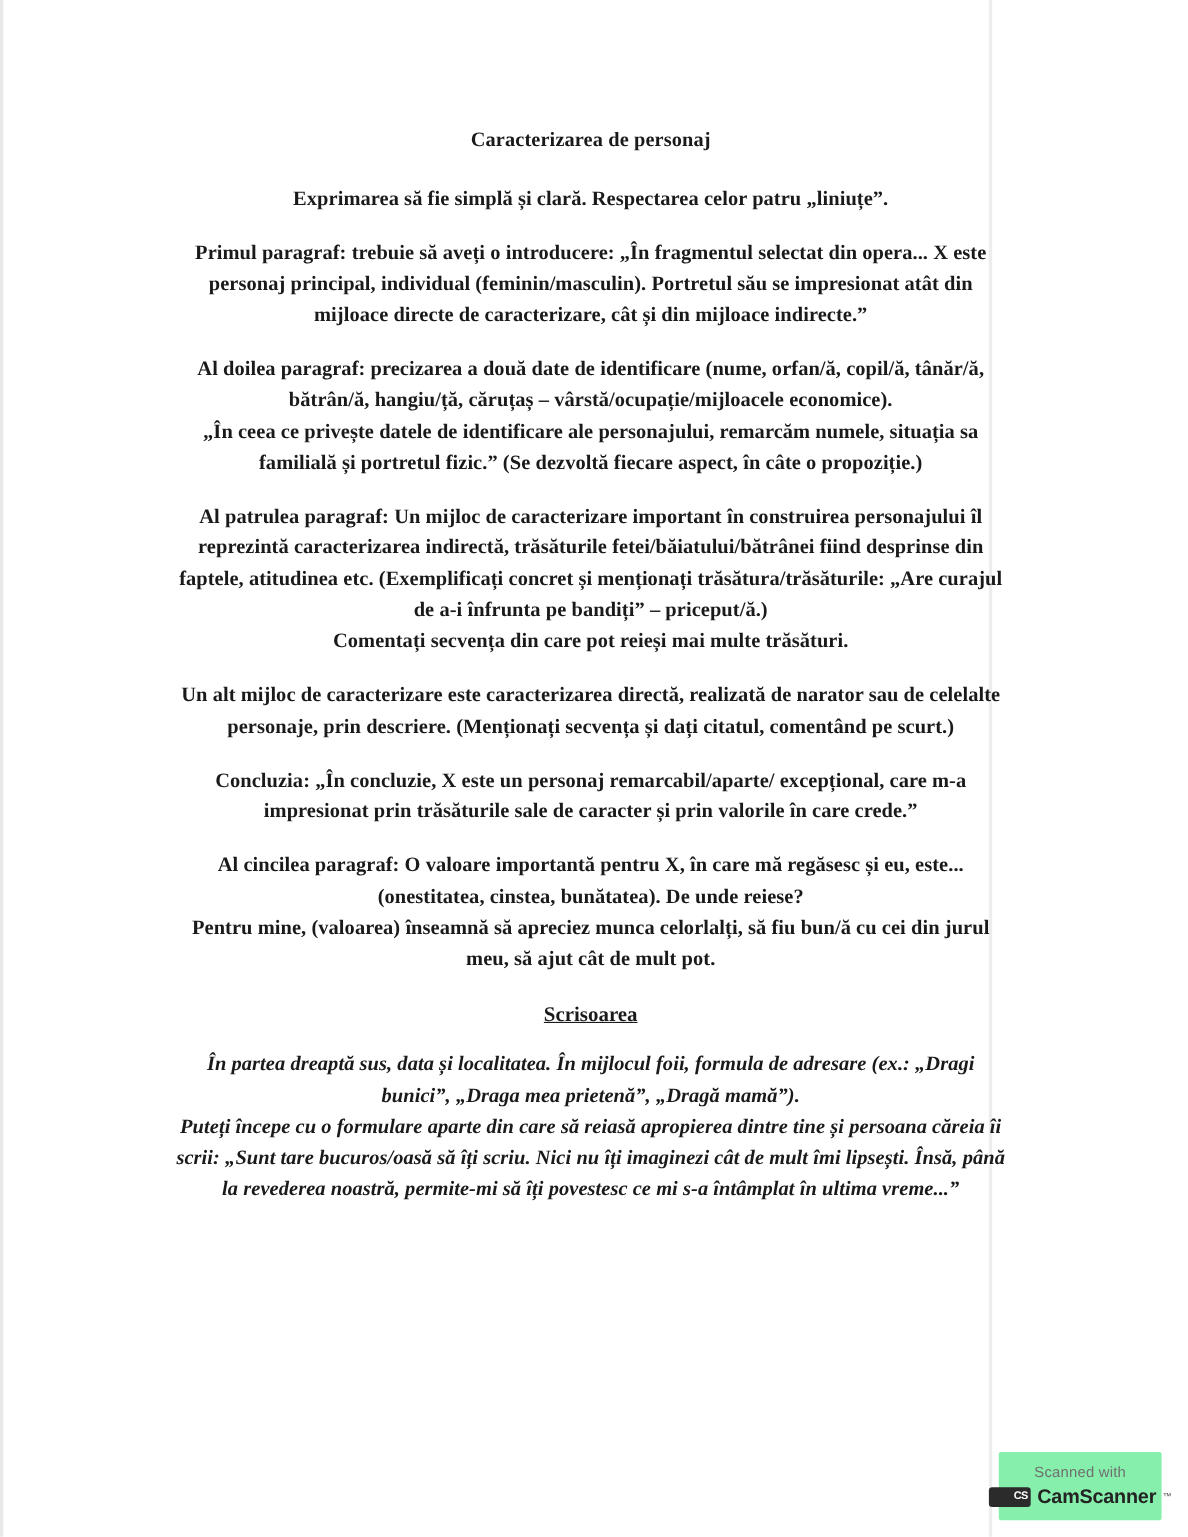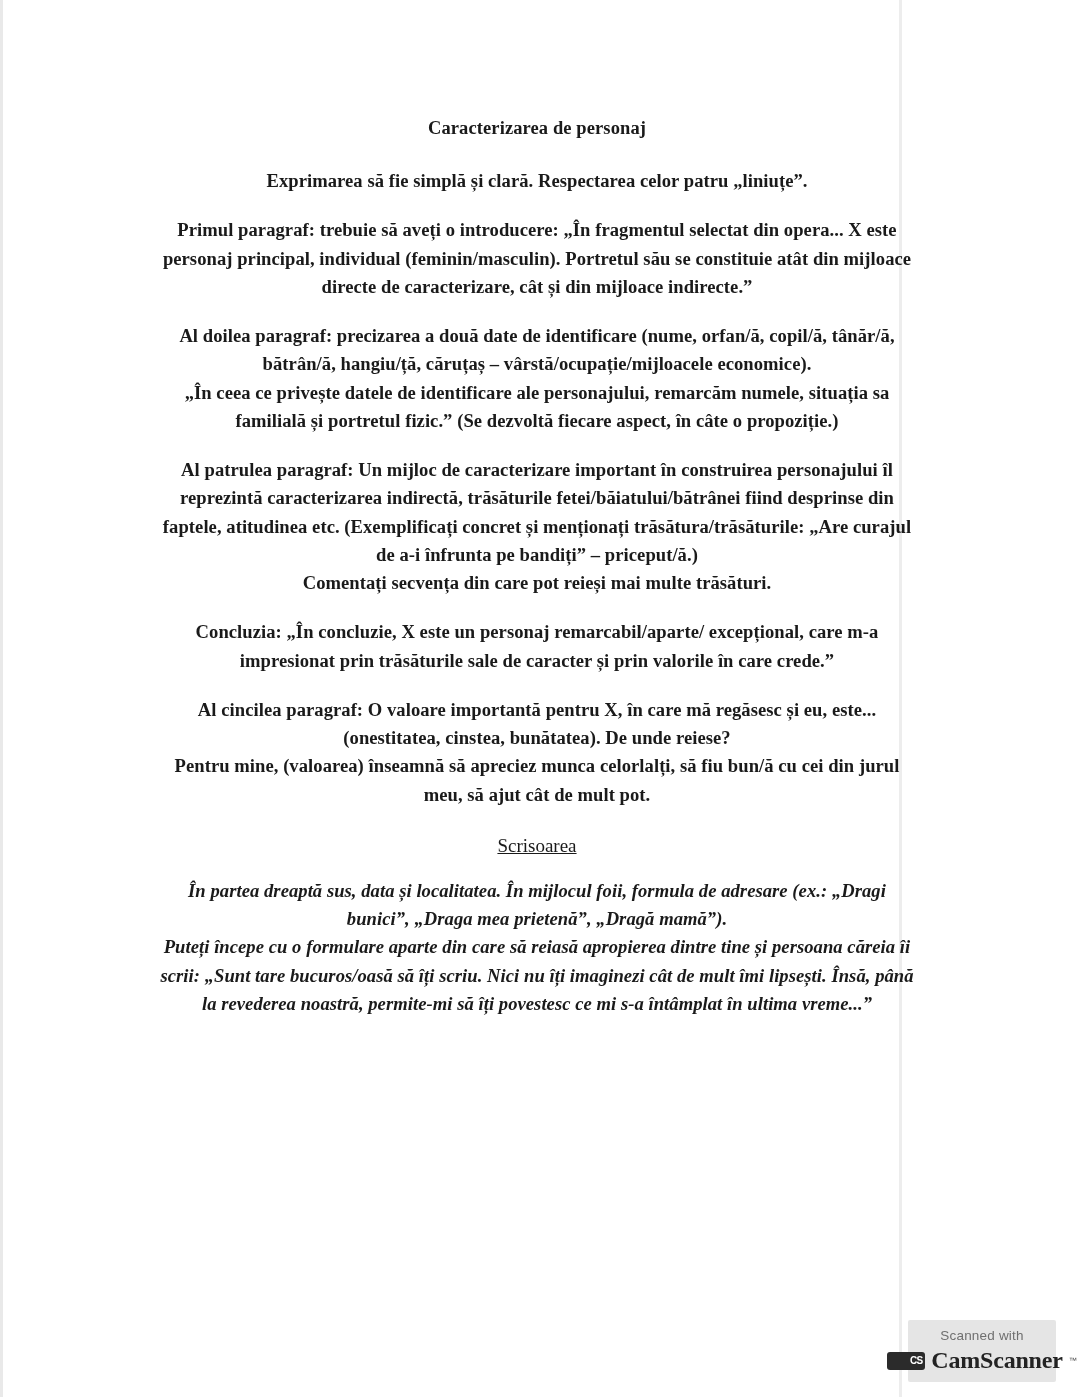--- a/index.html
+++ b/index.html
@@ -47,41 +47,41 @@
   }
   .doc-title {
     text-align: center;
     font-weight: bold;
     font-size: 18.5px;
     letter-spacing: 0.1px;
     margin: 0 0 28px 0;
   }
   .section-title {
     text-align: center;
-    font-weight: normal;
+    font-weight: bold;
     font-size: 19px;
     text-decoration: underline;
     margin: 26px 0 20px 0;
   }
   p.para {
     font-weight: bold;
     font-size: 18.6px;
     line-height: 1.52;
     margin: 0 0 21px 0;
     text-align: center;
     letter-spacing: 0.05px;
   }
   p.para:last-child { margin-bottom: 0; font-style: italic; }
   .watermark {
     position: absolute;
     left: 908px;
     top: 1320px;
     width: 148px;
     height: 62px;
-    background: #e5e5e5;
+    background: #86efac;
     border-radius: 2px;
     display: flex;
     flex-direction: column;
     align-items: center;
     justify-content: center;
   }
   .wm-top {
     font-family: "Liberation Sans", sans-serif;
     font-size: 13.5px;
     color: #6f6f6f;
@@ -102,22 +102,22 @@
     font-family: Liberation Sans, sans-serif;
     font-size: 10px;
     font-weight: bold;
     display: flex;
     align-items: center;
     justify-content: center;
     letter-spacing: -0.5px;
     padding-left: 20px;
   }
   .wm-name {
-    font-family: Liberation Serif, serif;
-    font-size: 24px;
+    font-family: Liberation Sans, sans-serif;
+    font-size: 18px;
     font-weight: bold;
     color: #232323;
     letter-spacing: -0.2px;
   }
   .wm-tm {
     font-family: "Liberation Sans", sans-serif;
     font-size: 8px;
     color: #4a4a4a;
     vertical-align: super;
   }
@@ -126,23 +126,24 @@
 <body>
 
 <div class="page">
   <div class="edge-left"></div>
   <div class="edge-right"></div>
 
   <div class="content">
     <h1 class="doc-title">Caracterizarea de personaj</h1>
 
     <p class="para">Exprimarea să fie simplă și clară. Respectarea celor patru „liniuțe”.</p>
-    <p class="para">Primul paragraf: trebuie să aveți o introducere: „În fragmentul selectat din opera... X este personaj principal, individual (feminin/masculin). Portretul său se constituie atât din mijloace directe de caracterizare, cât și din mijloace indirecte.”</p>
+    <p class="para">Primul paragraf: trebuie să aveți o introducere: „În fragmentul selectat din opera... X este personaj principal, individual (feminin/masculin). Portretul său se impresionat atât din mijloace directe de caracterizare, cât și din mijloace indirecte.”</p>
     <p class="para">Al doilea paragraf: precizarea a două date de identificare (nume, orfan/ă, copil/ă, tânăr/ă, bătrân/ă, hangiu/ță, căruțaș – vârstă/ocupație/mijloacele economice).<br>„În ceea ce privește datele de identificare ale personajului, remarcăm numele, situația sa familială și portretul fizic.” (Se dezvoltă fiecare aspect, în câte o propoziție.)</p>
     <p class="para">Al patrulea paragraf: Un mijloc de caracterizare important în construirea personajului îl reprezintă caracterizarea indirectă, trăsăturile fetei/băiatului/bătrânei fiind desprinse din faptele, atitudinea etc. (Exemplificați concret și menționați trăsătura/trăsăturile: „Are curajul de a-i înfrunta pe bandiți” – priceput/ă.)<br>Comentați secvența din care pot reieși mai multe trăsături.</p>
+    <p class="para">Un alt mijloc de caracterizare este caracterizarea directă, realizată de narator sau de celelalte personaje, prin descriere. (Menționați secvența și dați citatul, comentând pe scurt.)</p>
     <p class="para">Concluzia: „În concluzie, X este un personaj remarcabil/aparte/ excepțional, care m-a impresionat prin trăsăturile sale de caracter și prin valorile în care crede.”</p>
     <p class="para">Al cincilea paragraf: O valoare importantă pentru X, în care mă regăsesc și eu, este... (onestitatea, cinstea, bunătatea). De unde reiese?<br>Pentru mine, (valoarea) înseamnă să apreciez munca celorlalți, să fiu bun/ă cu cei din jurul meu, să ajut cât de mult pot.</p>
 
     <h2 class="section-title">Scrisoarea</h2>
 
     <p class="para">În partea dreaptă sus, data și localitatea. În mijlocul foii, formula de adresare (ex.: „Dragi bunici”, „Draga mea prietenă”, „Dragă mamă”).<br>Puteți începe cu o formulare aparte din care să reiasă apropierea dintre tine și persoana căreia îi scrii: „Sunt tare bucuros/oasă să îți scriu. Nici nu îți imaginezi cât de mult îmi lipsești. Însă, până la revederea noastră, permite-mi să îți povestesc ce mi s-a întâmplat în ultima vreme...”</p>
   </div>
 
   <div class="watermark">
     <div class="wm-top">Scanned with</div>

